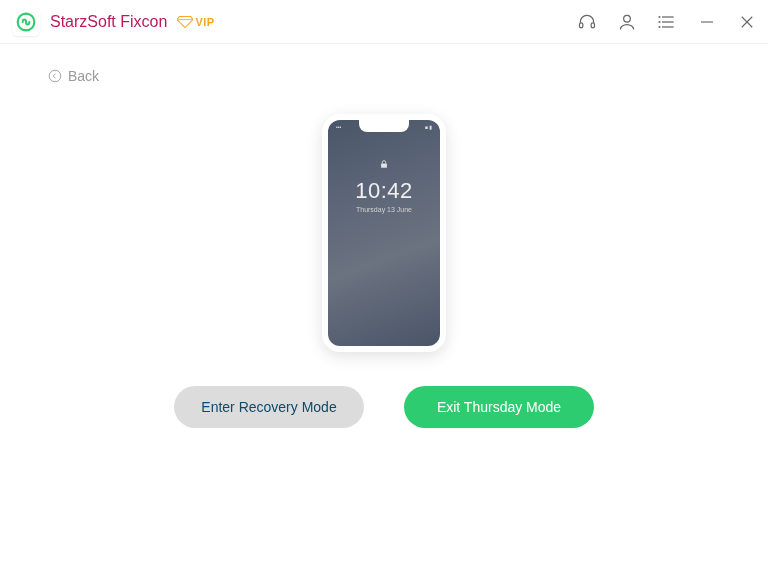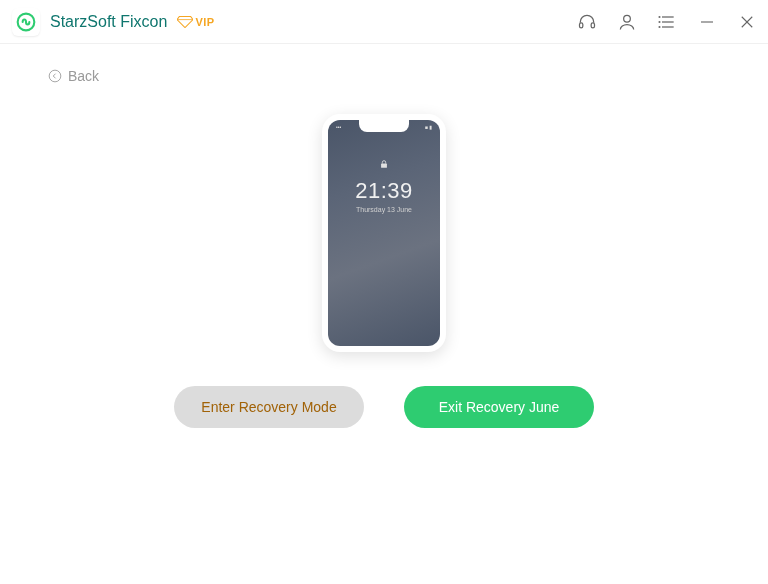--- a/index.html
+++ b/index.html
@@ -35,21 +35,21 @@
       background: #ffffff;
       border-radius: 6px;
       display: flex;
       align-items: center;
       justify-content: center;
       box-shadow: 0 1px 2px rgba(0,0,0,0.08);
     }
     .logo svg { display:block; }
     .app-title {
       font-size: 16px;
-      color: #0f766e;
+      color: #be185d;
       font-weight: 500;
     }
     .vip-badge {
       display: inline-flex;
       align-items: flex-start;
       gap: 2px;
       color: #f5a623;
     }
     .vip-badge-text {
       font-size: 11px;
@@ -165,21 +165,21 @@
       border-radius: 21px;
       border: none;
       font-size: 14px;
       cursor: pointer;
       display: flex;
       align-items: center;
       justify-content: center;
     }
     .btn.disabled {
       background: #dcdcdc;
-      color: #a16207;
+      color: #0c4a6e;
       cursor: default;
     }
     .btn.primary {
       background: #2ecc71;
       color: #ffffff;
     }
   </style>
 </head>
 <body>
 
@@ -256,26 +256,26 @@
           <div class="phone-status">
             <span>•••</span>
             <span>■ ▮</span>
           </div>
           <div class="phone-lock">
             <svg width="10" height="12" viewBox="0 0 24 24" fill="#e0e0e0">
               <rect x="5" y="11" width="14" height="10" rx="1.5"></rect>
               <path d="M8 11 V8 a4 4 0 0 1 8 0 V11" fill="none" stroke="#e0e0e0" stroke-width="2"></path>
             </svg>
           </div>
-          <div class="phone-time">21:39</div>
+          <div class="phone-time">10:42</div>
           <div class="phone-date">Thursday 13 June</div>
         </div>
       </div>
 
 
       <div class="button-row">
         <button class="btn disabled">Enter Recovery Mode</button>
-        <button class="btn primary">Exit Recovery June</button>
+        <button class="btn primary">Exit Thursday Mode</button>
       </div>
     </div>
   </div>
 
 </div>
 
 </body></html>

